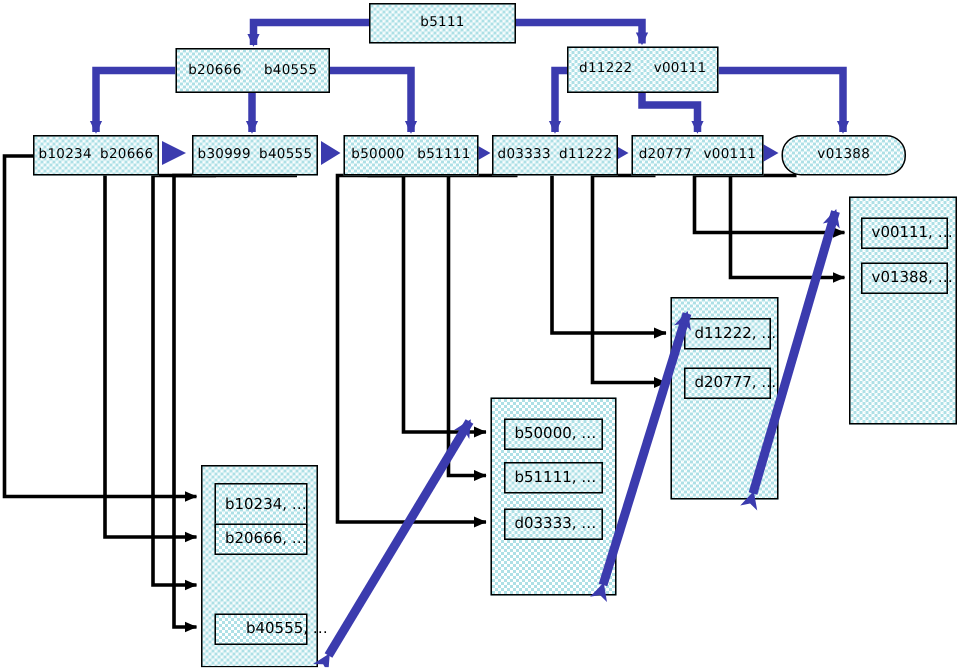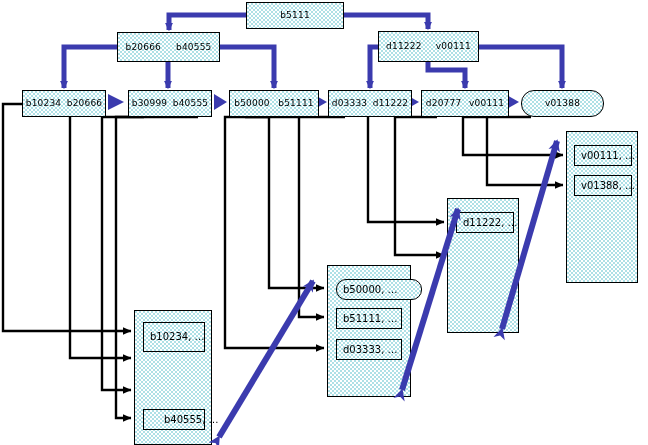--- a/index.html
+++ b/index.html
@@ -152,40 +152,46 @@
   <div class="node" style="left:521px;top:90px;width:83px;height:27px;border-radius:13px;">
     <div class="keys">
       <span class="key">v01388</span>
     </div>
   </div>
 
   <div class="block" style="left:134px;top:310px;width:78px;height:135px;">
     <div class="rec" style="left:8px;top:11px;width:62px;height:30px;">
       <span>b10234, …</span>
       </div>
+    <div class="rec" style="left:8px;top:38px;width:62px;height:21px;">
+      <span>b20666, …</span>
+      </div>
     <div class="rec" style="left:8px;top:98px;width:62px;height:21px;padding-left:20px;">
       <span>b40555, …</span>
       </div>
   </div>
 
   <div class="block" style="left:327px;top:265px;width:84px;height:132px;">
-    <div class="rec" style="left:8px;top:13px;width:86px;height:21px;border-radius:10px;">
+    <div class="rec" style="left:8px;top:13px;width:66px;height:21px;">
       <span>b50000, …</span>
       </div>
     <div class="rec" style="left:8px;top:42px;width:66px;height:21px;">
       <span>b51111, …</span>
       </div>
     <div class="rec" style="left:8px;top:73px;width:66px;height:21px;">
       <span>d03333, …</span>
       </div>
   </div>
 
   <div class="block" style="left:447px;top:198px;width:72px;height:135px;">
     <div class="rec" style="left:8px;top:13px;width:58px;height:21px;">
       <span>d11222, …</span>
+      </div>
+    <div class="rec" style="left:8px;top:46px;width:58px;height:21px;">
+      <span>d20777, …</span>
       </div>
   </div>
 
   <div class="block" style="left:566px;top:131px;width:72px;height:152px;">
     <div class="rec" style="left:7px;top:13px;width:58px;height:21px;">
       <span>v00111, …</span>
       </div>
     <div class="rec" style="left:7px;top:43px;width:58px;height:21px;">
       <span>v01388, …</span>
       </div>

